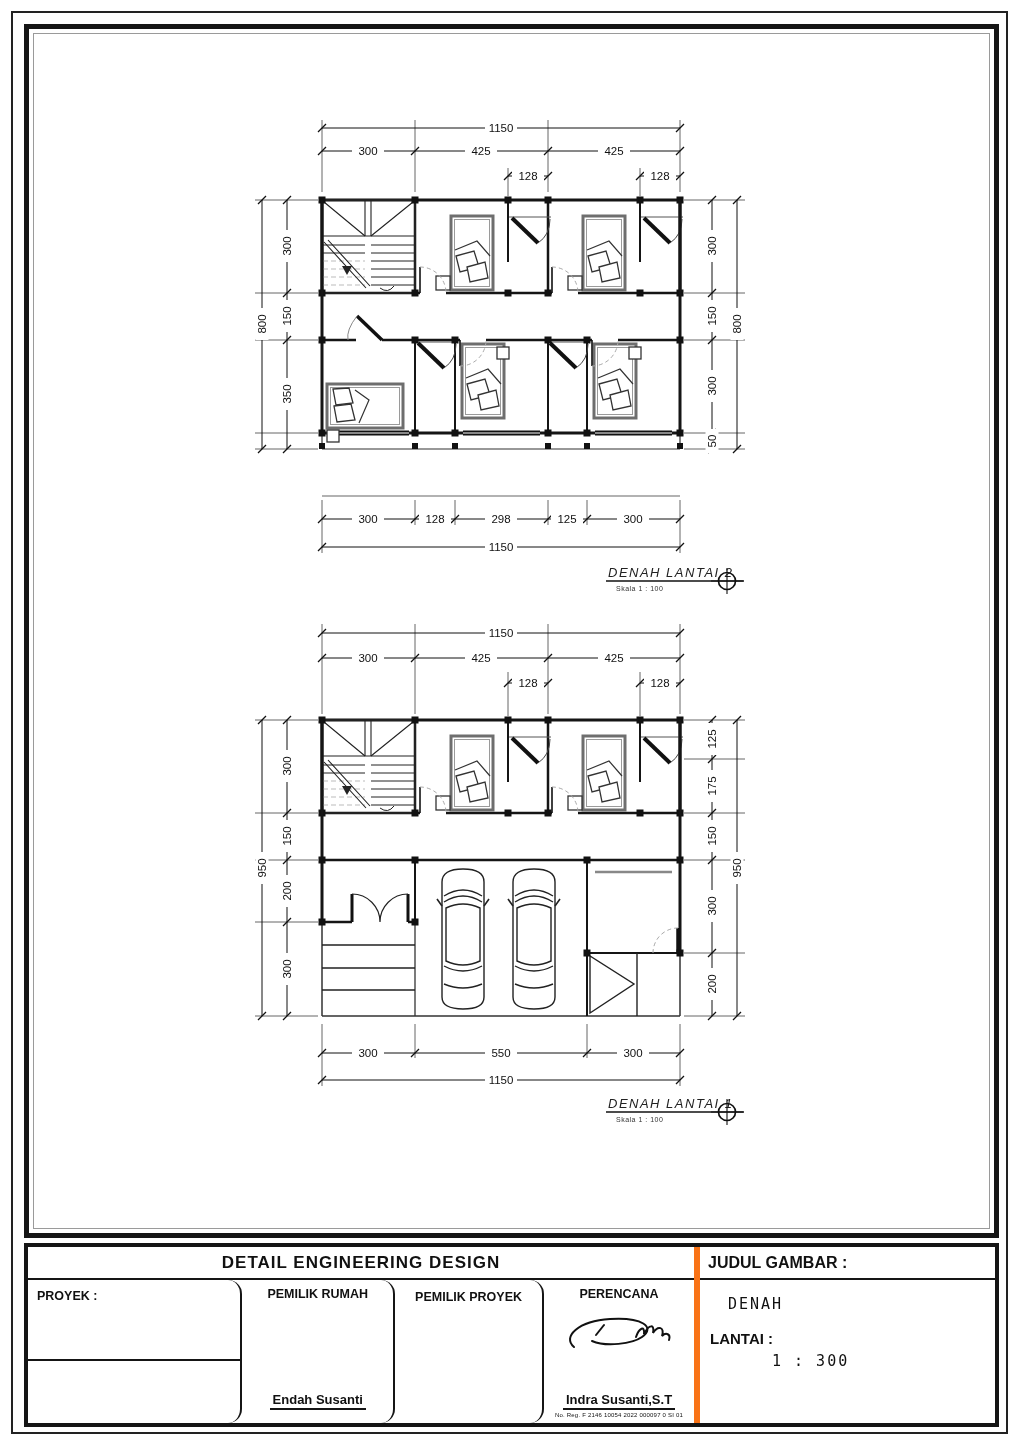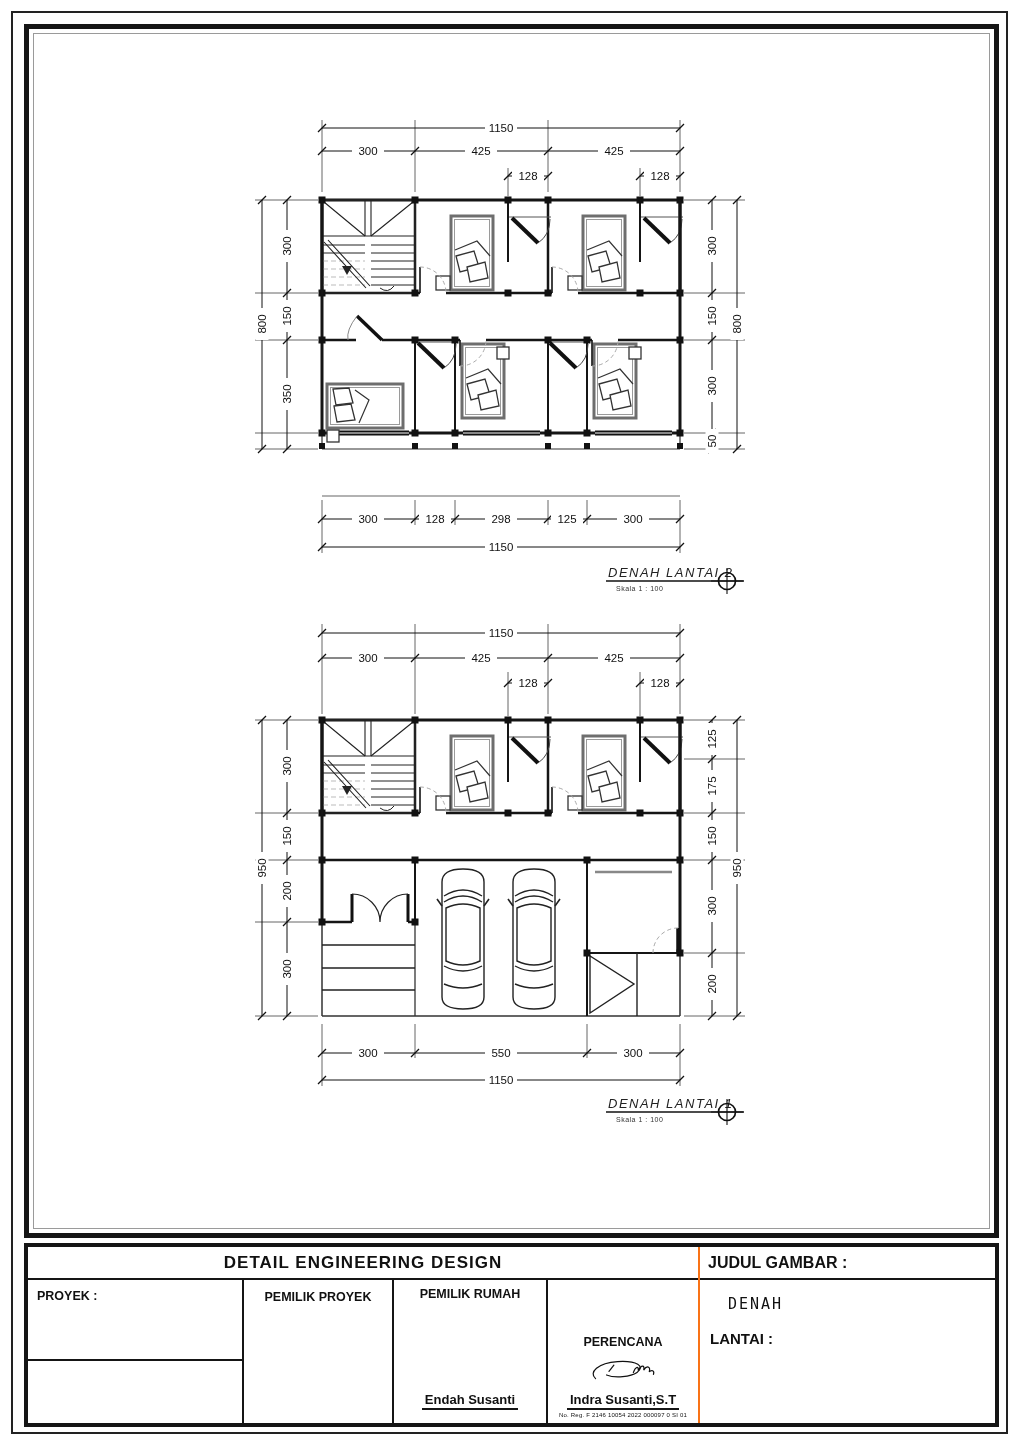--- a/index.html
+++ b/index.html
@@ -15,35 +15,35 @@
     border:1px solid #9a9a9a; box-sizing:border-box; }
   svg.sheet { position:absolute; left:0; top:0; }
   svg text { font-family:"Liberation Sans", sans-serif; font-size:11.5px; fill:#111; }
   text.dim { text-anchor:middle; }
   text.ptitle { font-size:13px; font-style:italic; letter-spacing:1.5px; fill:#222; }
   text.pscale { font-size:7px; letter-spacing:.5px; fill:#333; }
 
   
   .tblock { position:absolute; left:24px; top:1243px; width:975px; height:184px;
     border:4px solid #151515; box-sizing:border-box; display:flex; background:#fff; }
-  .tb-left { width:672px; border-right:2px solid #f97316; box-sizing:border-box;
+  .tb-left { width:672px; border-right:6px solid #f97316; box-sizing:border-box;
     display:flex; flex-direction:column; }
   .tb-header { height:33px; border-bottom:2px solid #151515; box-sizing:border-box;
     display:flex; align-items:center; justify-content:center;
     font-weight:bold; font-size:17px; letter-spacing:1px; }
   .tb-cols { flex:1; display:flex; min-height:0; }
-  .tb-col { box-sizing:border-box; }
+  .tb-col { box-sizing:border-box;border-radius:14px; }
   .col-proyek { width:216px; border-right:2px solid #151515; display:flex; flex-direction:column; }
   .cell-proyek { height:81px; border-bottom:2px solid #151515; box-sizing:border-box; padding:6px 9px; }
   .cell-lokasi { flex:1; padding:6px 9px; }
   .lbl  { font-weight:bold; font-size:12.5px; }
   .col-pp  { width:150px; border-right:2px solid #151515; text-align:center; padding-top:7px; }
   .col-pr  { width:154px; border-right:2px solid #151515; padding-top:7px;
     display:flex; flex-direction:column; align-items:center; }
-  .col-per { flex:1; padding-top:7px; display:flex; flex-direction:column; align-items:center;margin-top:48px; }
+  .col-per { flex:1; padding-top:7px; display:flex; flex-direction:column; align-items:center; }
   .lbl-c { font-weight:bold; font-size:12.5px; }
   .tb-name { margin-top:auto; font-weight:bold; font-size:13px;
     border-bottom:2px solid #151515; padding:0 3px 1px; margin-bottom:13px; }
   .col-per .tb-name { margin-bottom:2px; }
   .tb-reg { font-size:6px; letter-spacing:.2px; margin-bottom:5px; white-space:nowrap; }
   .sig { margin-top:4px; }
 
   .tb-right { flex:1; display:flex; flex-direction:column; min-width:0; }
   .judul-row { height:33px; border-bottom:2px solid #151515; box-sizing:border-box;
     display:flex; align-items:center; padding-left:8px; font-weight:bold; font-size:16px; }
@@ -361,39 +361,40 @@
   <div class="tb-left">
     <div class="tb-header">
       <span>DETAIL ENGINEERING DESIGN</span>
     </div>
     <div class="tb-cols">
       <div class="tb-col col-proyek">
         <div class="cell-proyek">
           <span class="lbl">PROYEK :</span>
         </div>
       </div>
-      <div class="tb-col col-pp">
-        <span class="lbl-c">PEMILIK PROYEK</span>
-      </div>
       <div class="tb-col col-pr">
         <span class="lbl-c">PEMILIK RUMAH</span>
         <span class="tb-name">Endah Susanti</span>
+      </div>
+      <div class="tb-col col-pp">
+        <span class="lbl-c">PEMILIK PROYEK</span>
       </div>
       <div class="tb-col col-per">
         <span class="lbl-c">PERENCANA</span>
         <svg class="sig" width="150" height="64" viewBox="0 0 150 64">
           <path d="M30,42 C18,32 34,16 66,14 C98,12 112,22 98,32 C88,39 62,42 48,36" stroke="#111" stroke-width="2" fill="none" stroke-linecap="round"></path>
           <path d="M52,30 l8,-10" stroke="#111" stroke-width="2" stroke-linecap="round"></path>
           <path d="M92,32 c3,-9 9,-12 8,-3 c5,-10 11,-10 9,-1 c5,-8 12,-6 9,3 c4,-4 9,-2 7,4" stroke="#111" stroke-width="2" fill="none" stroke-linecap="round"></path>
         </svg>
         <span class="tb-name">Indra Susanti,S.T</span>
         <span class="tb-reg">No. Reg. F 2146 10054 2022 000097 0 SI 01</span>
       </div>
     </div>
   </div>
   <div class="tb-right">
     <div class="judul-row">
       <span>JUDUL GAMBAR :</span>
     </div>
     <div class="judul-val">DENAH</div>
     <div class="skala-row">LANTAI :</div>
+    <div class="skala-val">1 : 300</div>
   </div>
 </div>
 
 </body></html>

